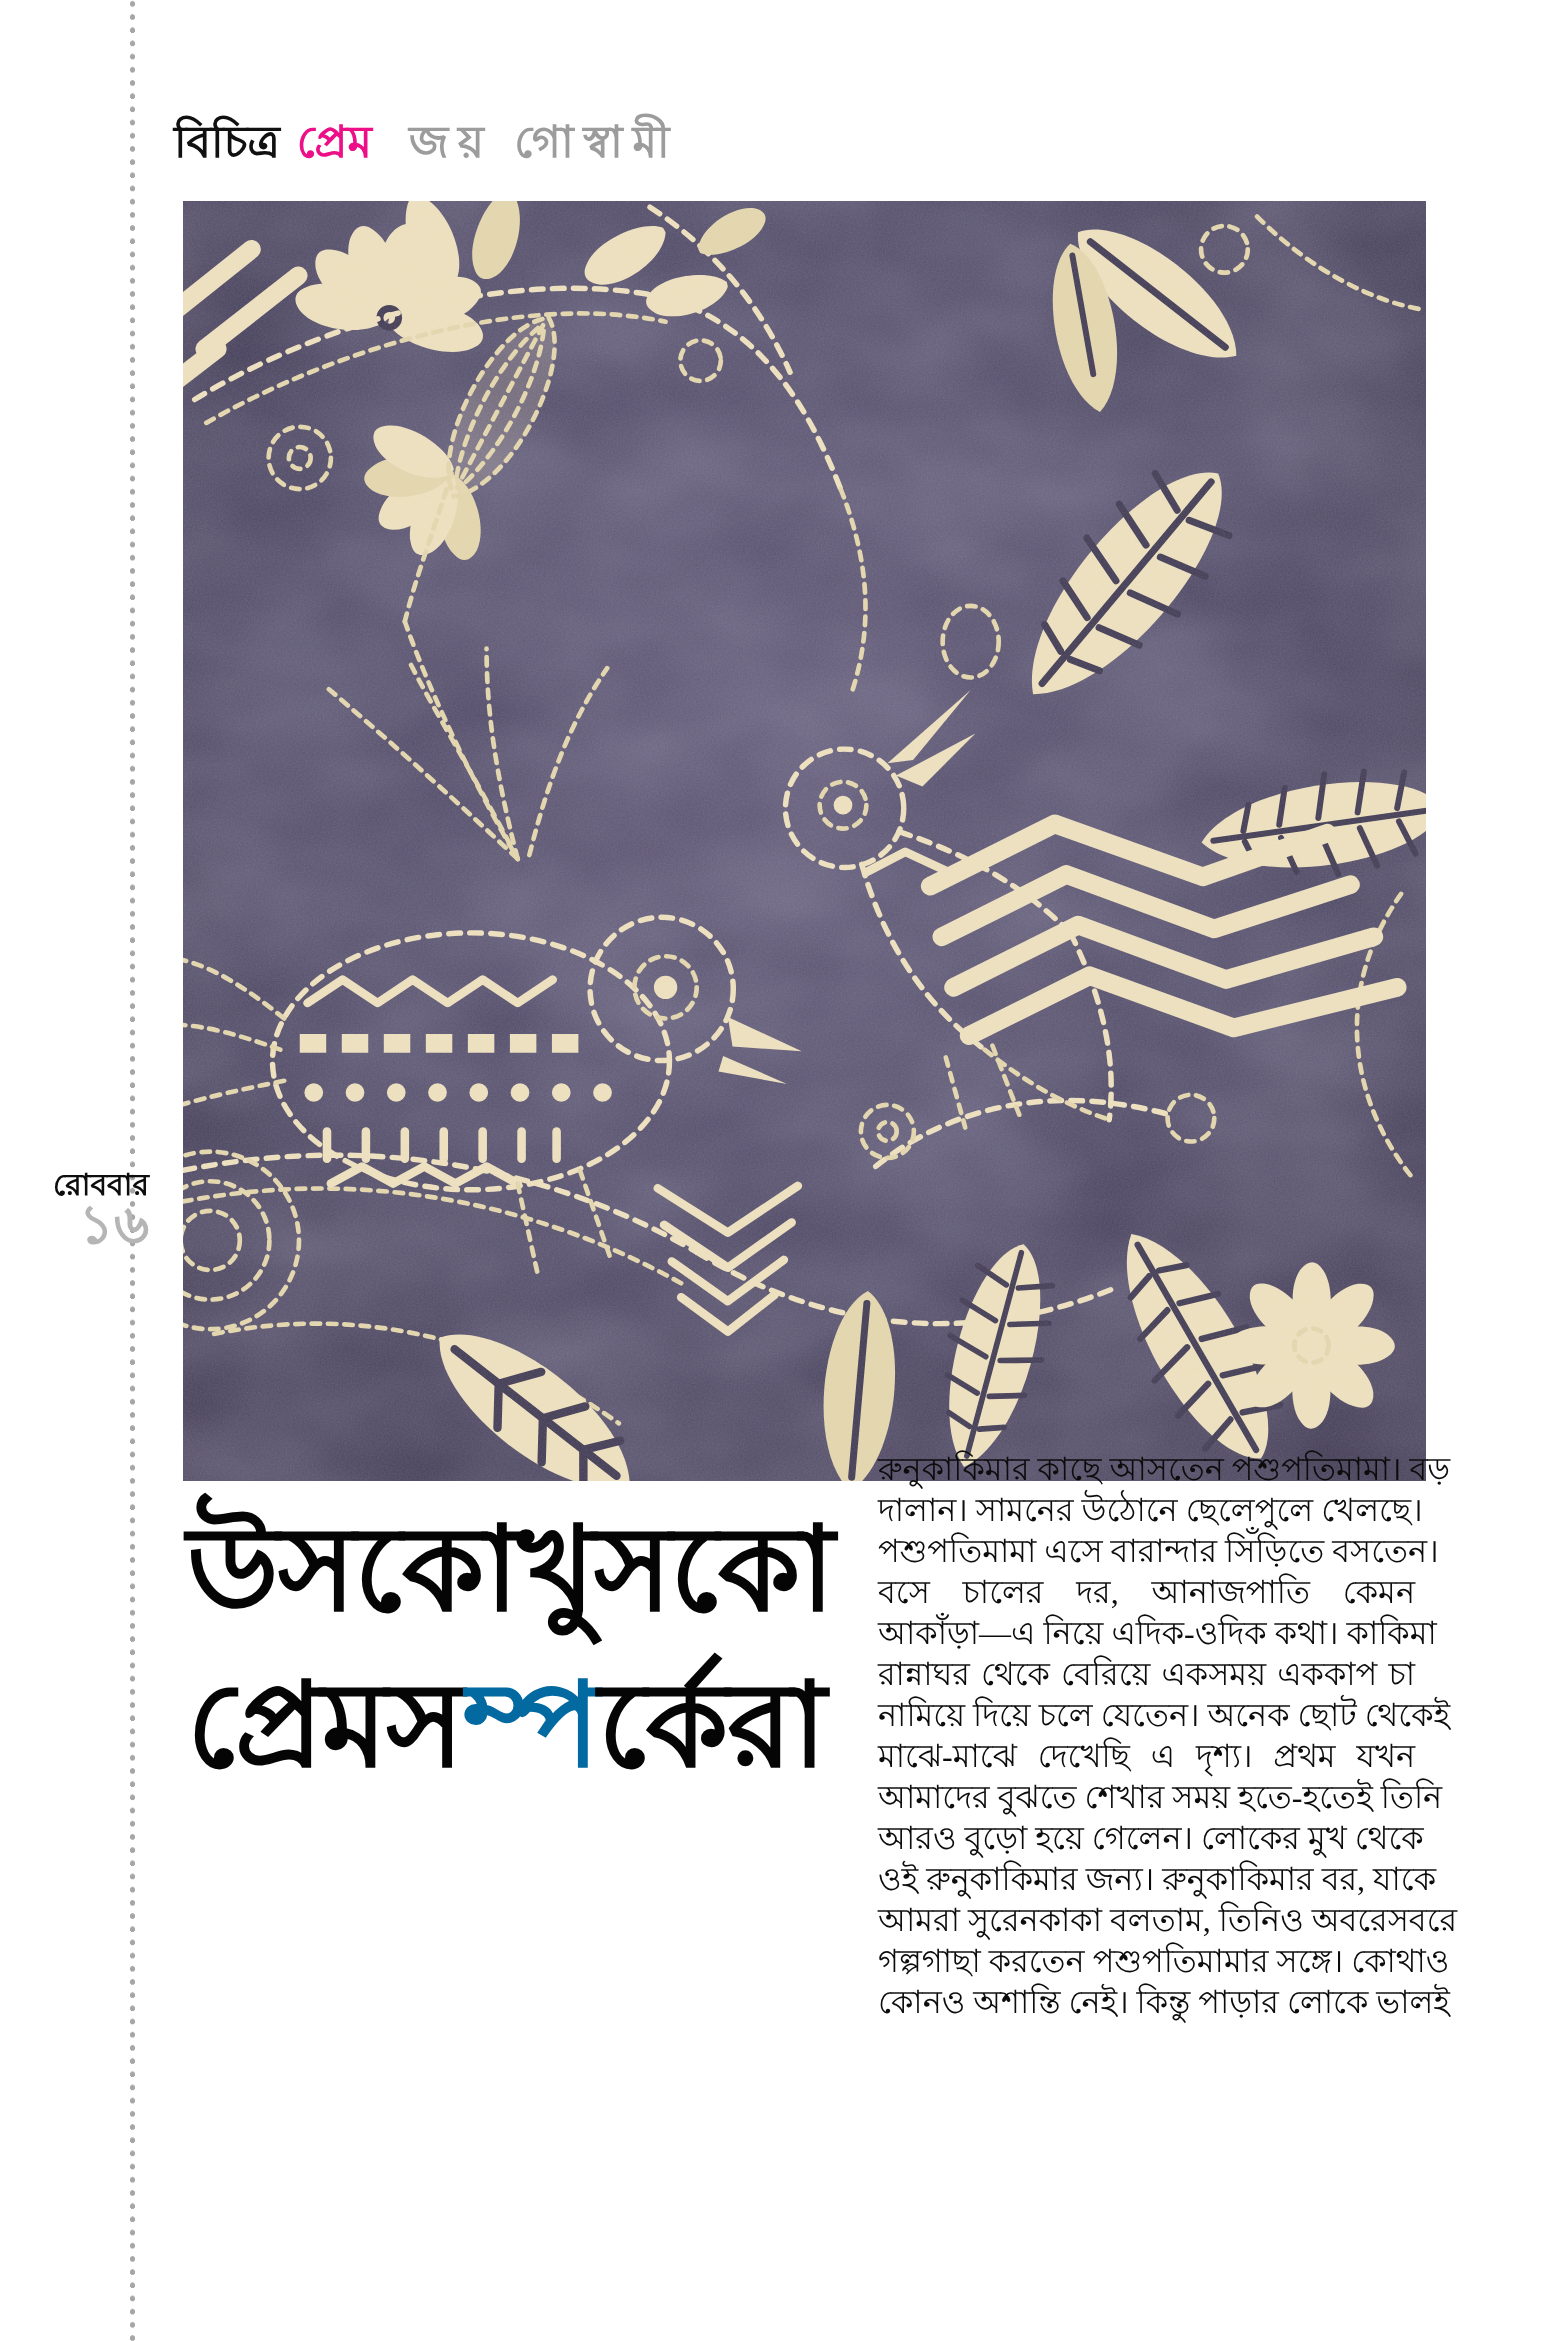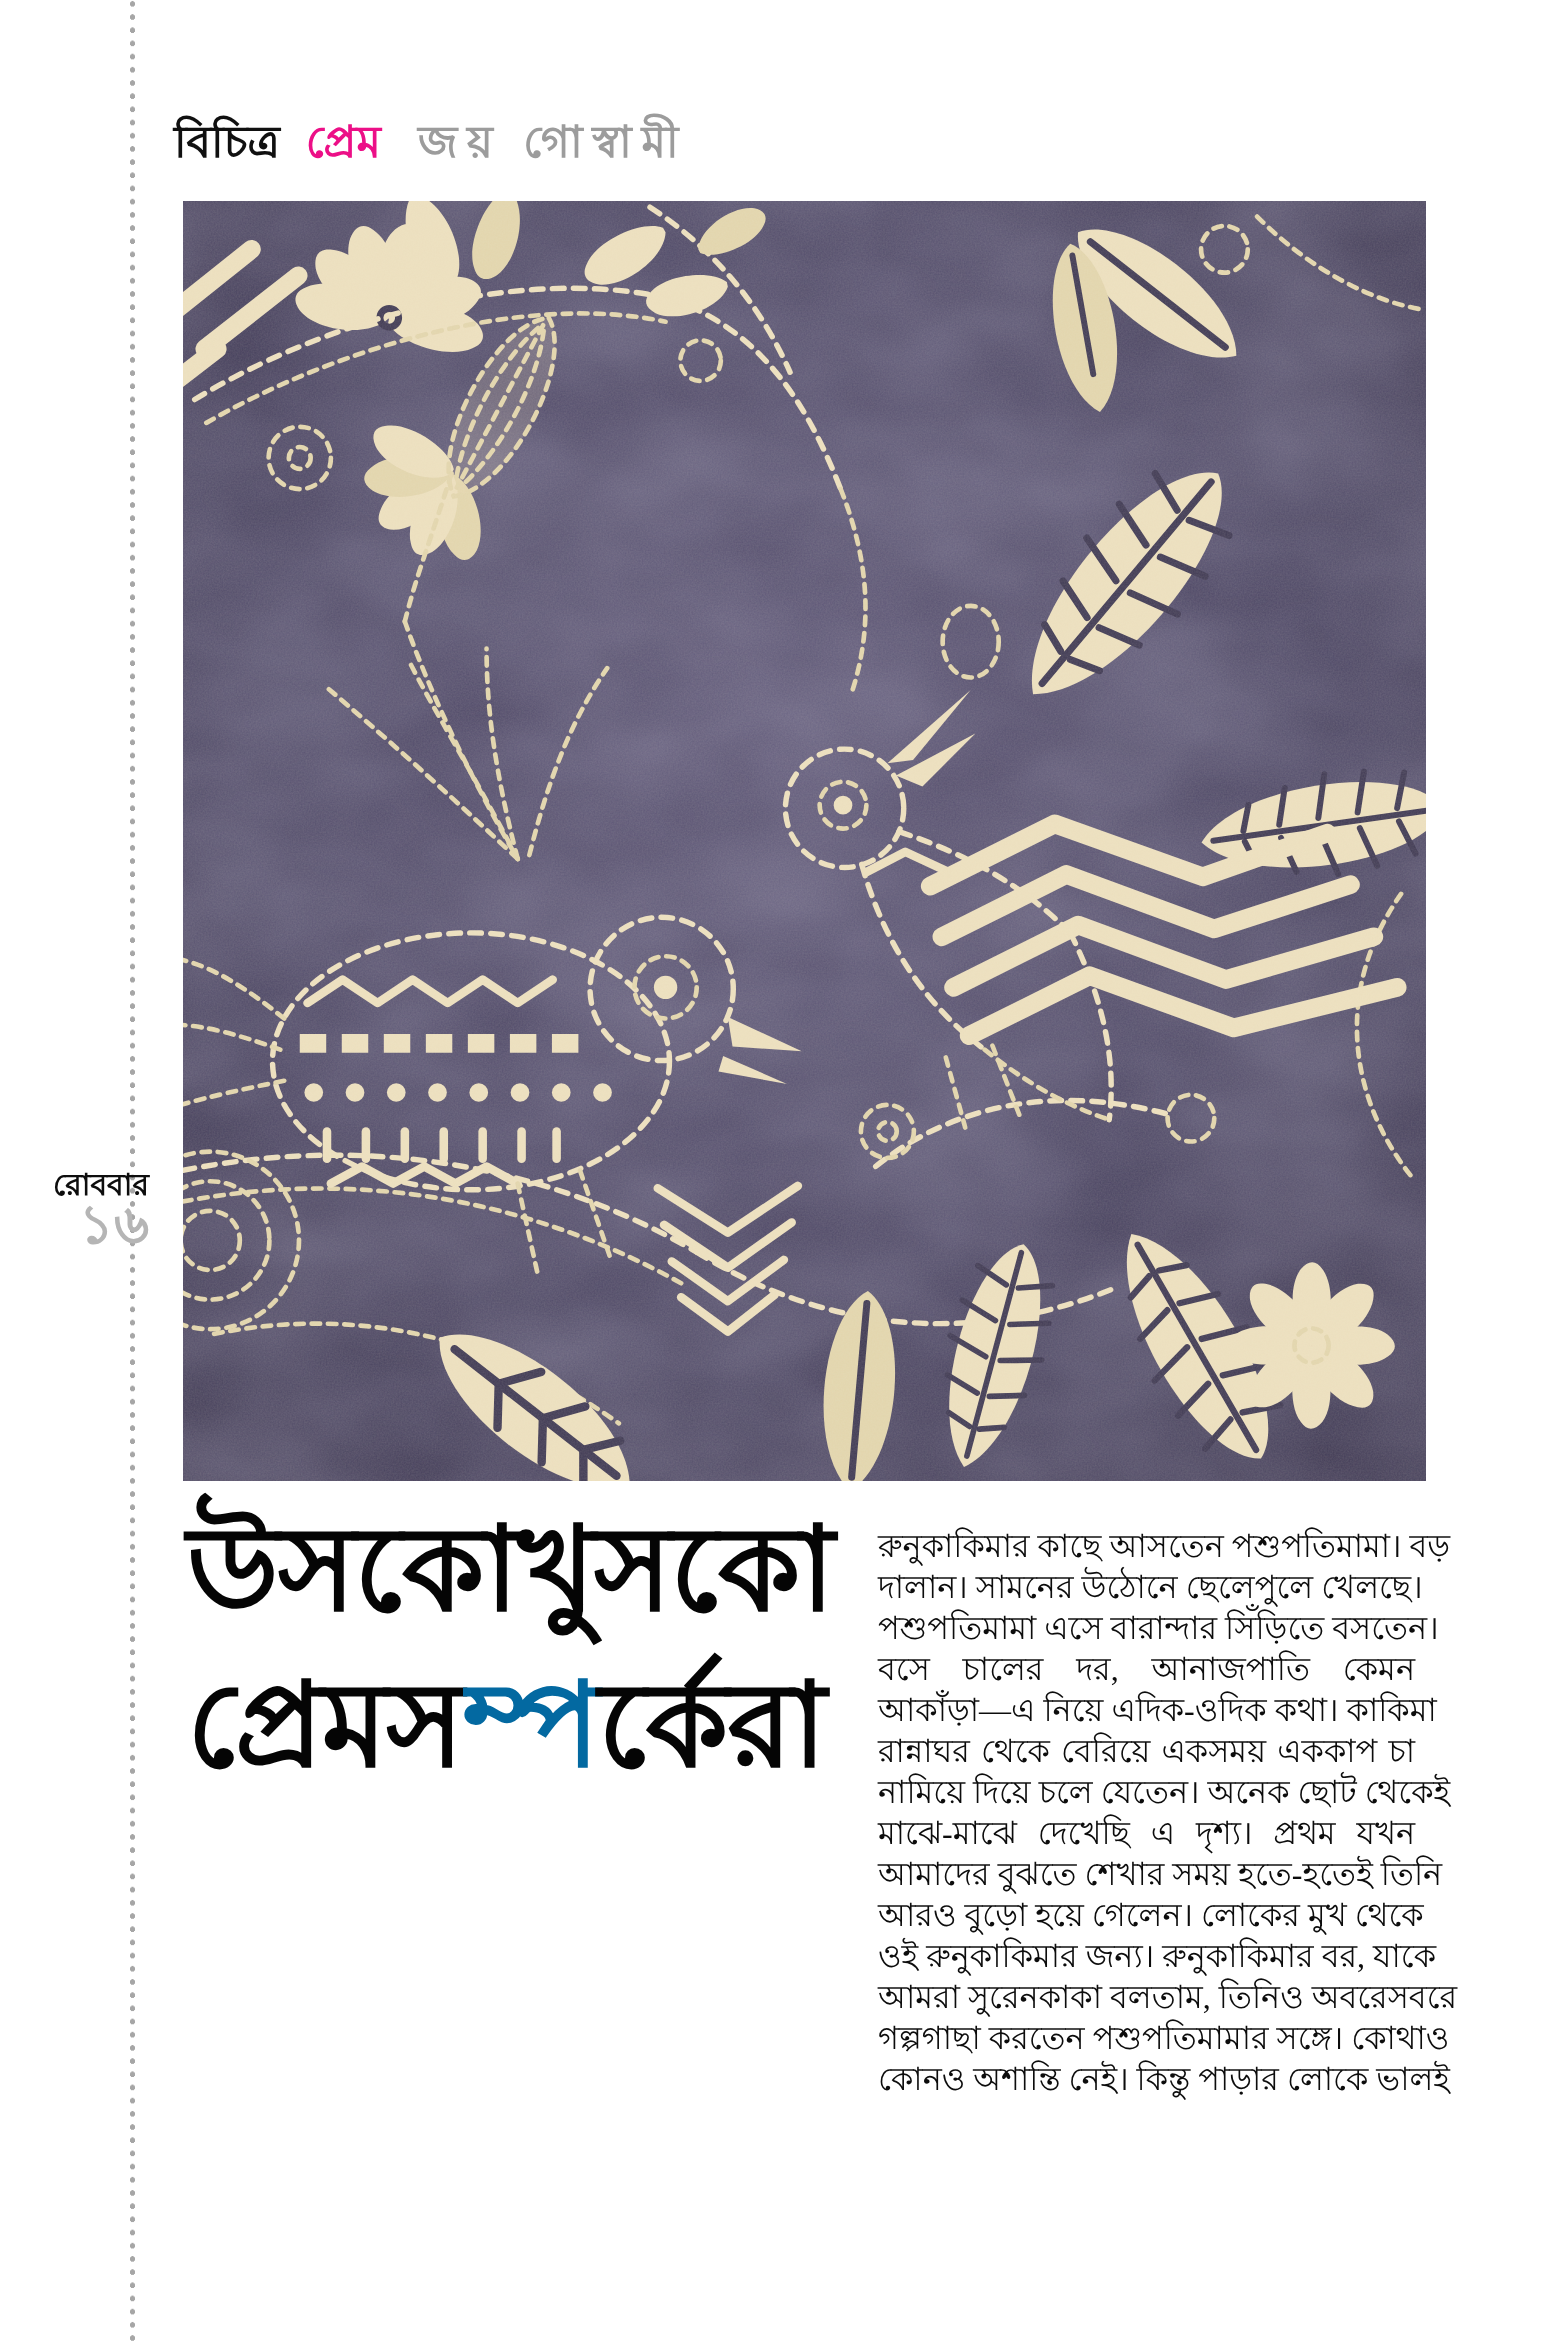--- a/index.html
+++ b/index.html
@@ -5,36 +5,36 @@
   html,body{margin:0;padding:0;background:#ffffff;}
   .page{position:relative;width:1563px;height:2342px;background:#ffffff;overflow:hidden;
         font-family:"Liberation Serif","DejaVu Serif",serif;}
   
   .dotted-rule{position:absolute;left:130px;top:0;width:5.4px;height:2342px;
     background-image:radial-gradient(circle at 2.7px 3.9px,#a6a6a6 2.5px,rgba(0,0,0,0) 3px);
     background-size:5.4px 13.2px;background-repeat:repeat-y;}
   
   .kicker{position:absolute;left:174px;top:118px;white-space:nowrap;font-size:44px;line-height:1.15;}
   .k-section{color:#101010;font-weight:600;}
-  .k-topic{color:#ec0f87;font-weight:600;margin-left:26px;}
+  .k-topic{color:#ec0f87;font-weight:600;margin-left:17px;}
   .k-byline{color:#9c9c9c;font-weight:600;margin-left:37px;letter-spacing:0.22em;}
   
   .photo{position:absolute;left:183px;top:201px;width:1243px;height:1280px;margin:0;padding:0;}
   .photo svg{display:block;width:100%;height:100%;}
   
   .mast{position:absolute;left:0;top:1169px;width:149px;text-align:right;z-index:3;}
   .mast-name{font-size:30px;line-height:1.05;color:#0d0d0d;font-weight:600;padding-left:7px;}
   .mast-number{font-size:54px;line-height:0.88;color:#b5b5b5;font-weight:600;margin-top:1.6px;}
   
   .headline{position:absolute;left:171px;top:1477px;width:704px;margin:16px;
     font-size:118px;line-height:156px;font-weight:700;color:#050505;letter-spacing:-0.01em;}
   .hl-line{display:block;white-space:nowrap;}
   .hl-accent{color:#0369a1;}
   
-  .body-col{position:absolute;left:878px;top:1526px;width:537px;color:#0c0c0c;}
+  .body-col{position:absolute;left:878px;top:1449px;width:537px;color:#0c0c0c;}
   .body-line{font-size:32px;line-height:41px;height:41px;text-align:justify;text-align-last:justify;
     white-space:nowrap;overflow:visible;font-weight:500;}
 </style>
 </head>
 <body>
 
 <div class="page">
 
   <div class="dotted-rule"></div>
 

